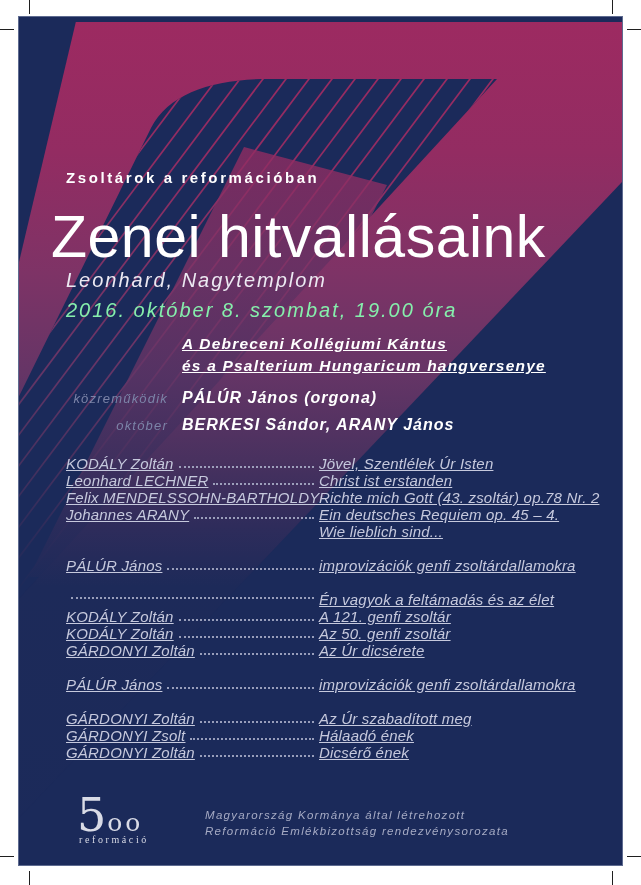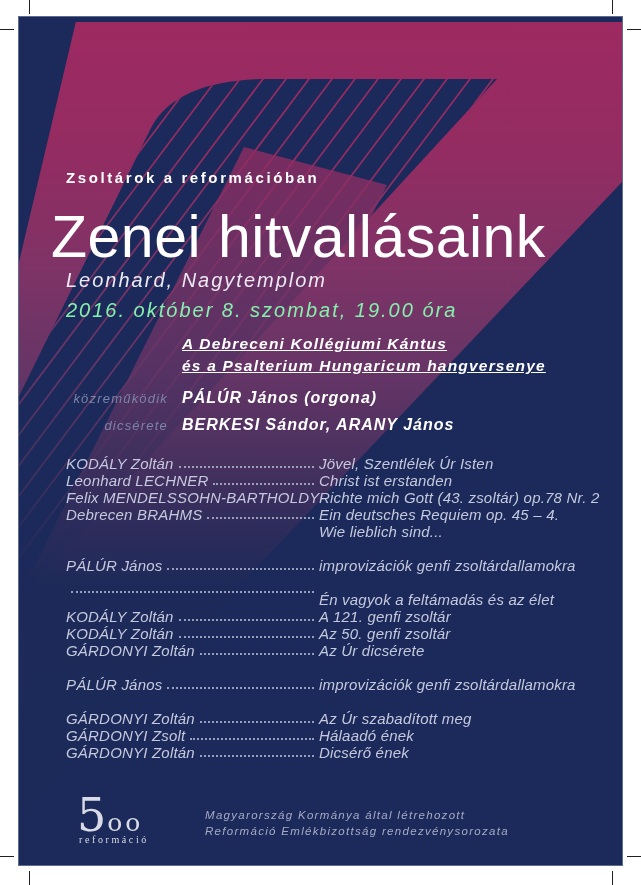--- a/index.html
+++ b/index.html
@@ -36,21 +36,21 @@
   .ensemble{position:absolute;left:163px;top:316px;font-size:15.5px;font-weight:bold;
             font-style:italic;letter-spacing:1.2px;color:var(--white);line-height:22px;text-decoration:underline;}
   .roles{position:absolute;left:47px;top:372px;}
   .role-row{display:flex;align-items:center;margin-bottom:9px;}
   .role-label{width:102px;margin-right:14px;text-align:right;font-size:13px;font-style:italic;
               letter-spacing:1.2px;color:var(--label-text);}
   .role-value{font-size:16px;font-weight:bold;font-style:italic;letter-spacing:1px;color:var(--white);}
 
   .program{position:absolute;left:47px;top:438px;width:516px;font-size:15px;font-style:italic;
            color:var(--program-text);letter-spacing:.2px;}
-  .prow{display:flex;align-items:flex-start;height:17px;}
+  .prow{display:flex;align-items:center;height:17px;text-decoration:underline;}
   .plead{display:flex;align-items:baseline;width:253px;flex:0 0 253px;}
   .pname{white-space:nowrap;}
   .pdots{flex:1;border-bottom:2px dotted #aeb3cc;align-self:flex-end;margin:0 5px 4px 5px;opacity:.85;}
   .pwork{white-space:nowrap;}
   .pspacer{height:17px;}
 
   .footer{position:absolute;left:58px;top:778px;display:flex;align-items:flex-start;}
   .logo{color:#d9dbe6;width:118px;}
   .logo-num{display:flex;align-items:baseline;font-family:"DejaVu Serif","Liberation Serif",serif;}
   .logo-5{font-size:46px;line-height:40px;}
@@ -175,21 +175,21 @@
         <div>A Debreceni Kollégiumi Kántus</div>
         <div>és a Psalterium Hungaricum hangversenye</div>
       </div>
 
       <div class="roles">
         <div class="role-row">
           <span class="role-label">közreműködik</span>
           <span class="role-value">PÁLÚR János (orgona)</span>
         </div>
         <div class="role-row">
-          <span class="role-label">dicsérete</span>
+          <span class="role-label">október</span>
           <span class="role-value">BERKESI Sándor, ARANY János</span>
         </div>
       </div>
 
       <div class="program">
           <div class="prow">
             <span class="plead">
               <span class="pname">KODÁLY Zoltán</span>
               <span class="pdots"></span>
             </span>
@@ -204,21 +204,21 @@
           </div>
           <div class="prow">
             <span class="plead">
               <span class="pname">Felix MENDELSSOHN-BARTHOLDY</span>
               <span class="pdots"></span>
             </span>
             <span class="pwork">Richte mich Gott (43. zsoltár) op.78 Nr. 2</span>
           </div>
           <div class="prow">
             <span class="plead">
-              <span class="pname">Debrecen BRAHMS</span>
+              <span class="pname">Johannes ARANY</span>
               <span class="pdots"></span>
             </span>
             <span class="pwork">Ein deutsches Requiem op. 45 – 4.</span>
           </div>
           <div class="prow">
             <span class="plead">
               <span class="pname"></span>
             </span>
             <span class="pwork">Wie lieblich sind...</span>
           </div>

